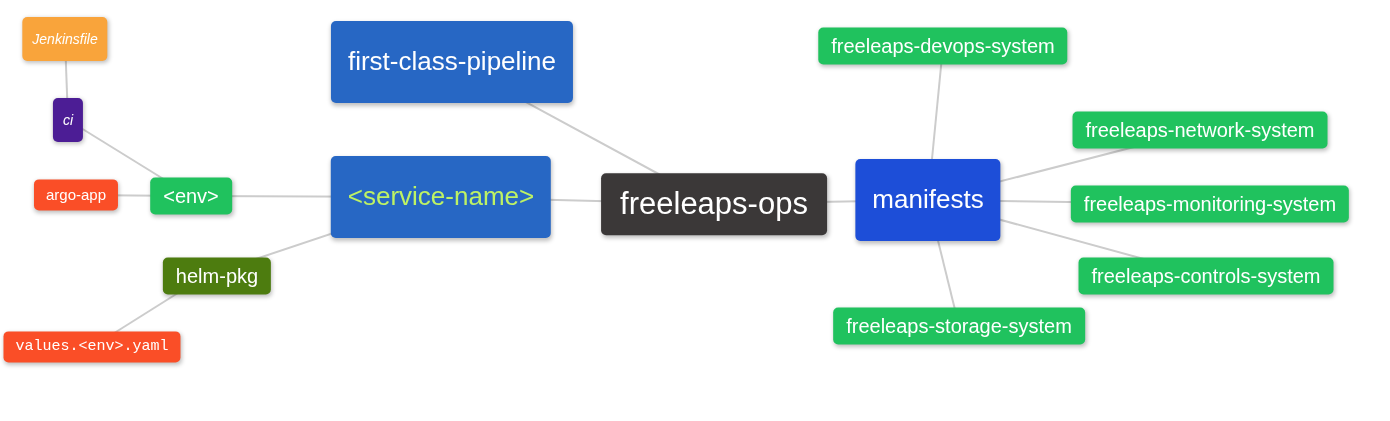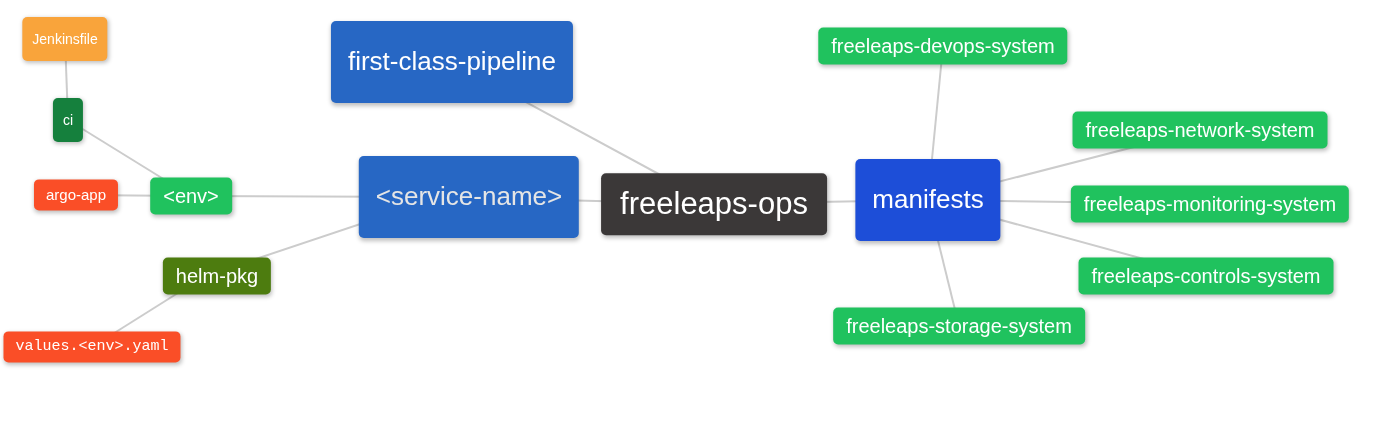--- a/index.html
+++ b/index.html
@@ -25,21 +25,21 @@
     position: absolute;
     transform: translate(-50%, -50%);
     color: #ffffff;
     white-space: nowrap;
     text-align: center;
     border-radius: 5px;
     box-shadow: 1px 2px 4px rgba(0,0,0,0.25);
     cursor: pointer;
     line-height: 1.15;
   }
-  .node.xs { font-size: 14px; padding: 14px 10px; }
+  .node.xs { font-size: 14px; padding: 14px 10px; font-style: italic; }
   .node.sm { font-size: 15px; padding: 7px 12px; }
   .node.md { font-size: 20px; padding: 7px 13px; }
   .node.lg { font-size: 26px; padding: 26px 17px; }
   .node.xl { font-size: 31px; padding: 13px 19px; }
 </style>
 </head>
 <body>
 
 <div class="canvas">
   <svg id="edge-layer" viewBox="0 0 1390 421" xmlns="http://www.w3.org/2000/svg">
@@ -53,27 +53,27 @@
       <line x1="441" y1="197" x2="714" y2="204" stroke="#CCCCCC" stroke-width="2"></line>
       <line x1="714" y1="204" x2="928" y2="200" stroke="#CCCCCC" stroke-width="2"></line>
       <line x1="928" y1="200" x2="943" y2="46" stroke="#CCCCCC" stroke-width="2"></line>
       <line x1="928" y1="200" x2="1200" y2="130" stroke="#CCCCCC" stroke-width="2"></line>
       <line x1="928" y1="200" x2="1210" y2="204" stroke="#CCCCCC" stroke-width="2"></line>
       <line x1="928" y1="200" x2="1206" y2="276" stroke="#CCCCCC" stroke-width="2"></line>
       <line x1="928" y1="200" x2="959" y2="326" stroke="#CCCCCC" stroke-width="2"></line>
     </svg>
   <div id="node-layer">
       <div class="node xs" style="left: 65px; top: 39px; background-color: rgb(249, 164, 59); color: rgb(255, 255, 255);">Jenkinsfile</div>
-      <div class="node xs" style="left: 68px; top: 120px; background-color: #15803d; color: rgb(255, 255, 255);">ci</div>
+      <div class="node xs" style="left: 68px; top: 120px; background-color: #4c1d95; color: rgb(255, 255, 255);">ci</div>
       <div class="node sm" style="left: 76px; top: 195px; background-color: rgb(250, 78, 39); color: rgb(255, 255, 255);">argo-app</div>
       <div class="node md" style="left: 191px; top: 196px; background-color: rgb(32, 194, 94); color: rgb(255, 255, 255);">&lt;env&gt;</div>
       <div class="node md" style="left: 205px; top: 276px; background-color: #4d7c0f; color: rgb(255, 255, 255); margin-left: 12px;">helm-pkg</div>
       <div class="node sm" style="left: 92px; top: 347px; background-color: rgb(250, 78, 39); color: rgb(255, 255, 255); font-family: Liberation Mono, monospace;">values.&lt;env&gt;.yaml</div>
       <div class="node lg" style="left: 452px; top: 62px; background-color: rgb(39, 103, 196); color: rgb(255, 255, 255);">first-class-pipeline</div>
-      <div class="node lg" style="left: 441px; top: 197px; background-color: rgb(39, 103, 196); color: #e5e5e5; margin-left: 28px;">&lt;service-name&gt;</div>
+      <div class="node lg" style="left: 441px; top: 197px; background-color: rgb(39, 103, 196); color: #bef264;">&lt;service-name&gt;</div>
       <div class="node xl" style="left: 714px; top: 204px; background-color: rgb(59, 56, 56); color: rgb(255, 255, 255);">freeleaps-ops</div>
       <div class="node lg" style="left: 928px; top: 200px; background-color: #1d4ed8; color: rgb(255, 255, 255);">manifests</div>
       <div class="node md" style="left: 943px; top: 46px; background-color: rgb(32, 194, 94); color: rgb(255, 255, 255);">freeleaps-devops-system</div>
       <div class="node md" style="left: 1200px; top: 130px; background-color: rgb(32, 194, 94); color: rgb(255, 255, 255);">freeleaps-network-system</div>
       <div class="node md" style="left: 1210px; top: 204px; background-color: rgb(32, 194, 94); color: rgb(255, 255, 255);">freeleaps-monitoring-system</div>
       <div class="node md" style="left: 1206px; top: 276px; background-color: rgb(32, 194, 94); color: rgb(255, 255, 255);">freeleaps-controls-system</div>
       <div class="node md" style="left: 959px; top: 326px; background-color: rgb(32, 194, 94); color: rgb(255, 255, 255);">freeleaps-storage-system</div>
     </div>
 </div>
 

